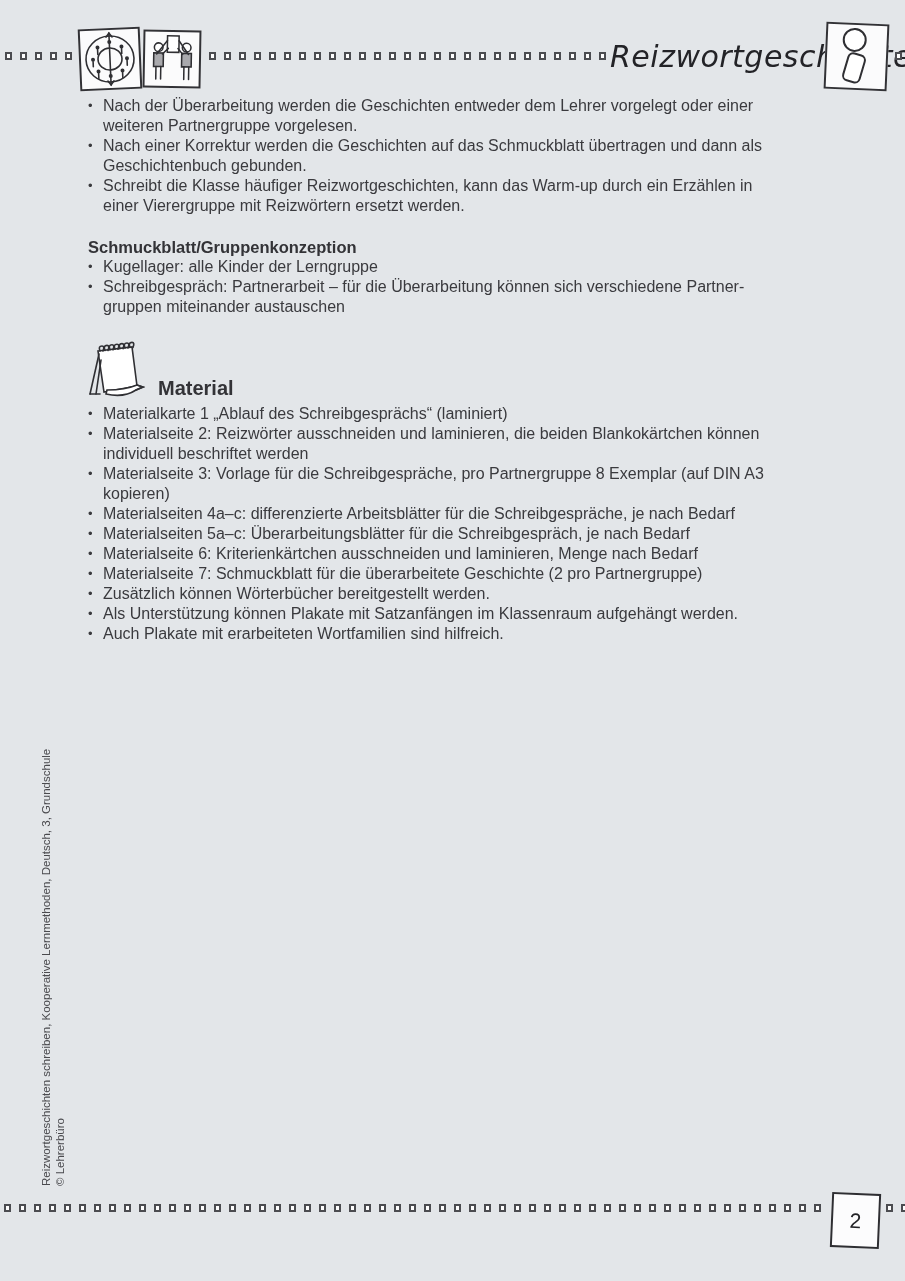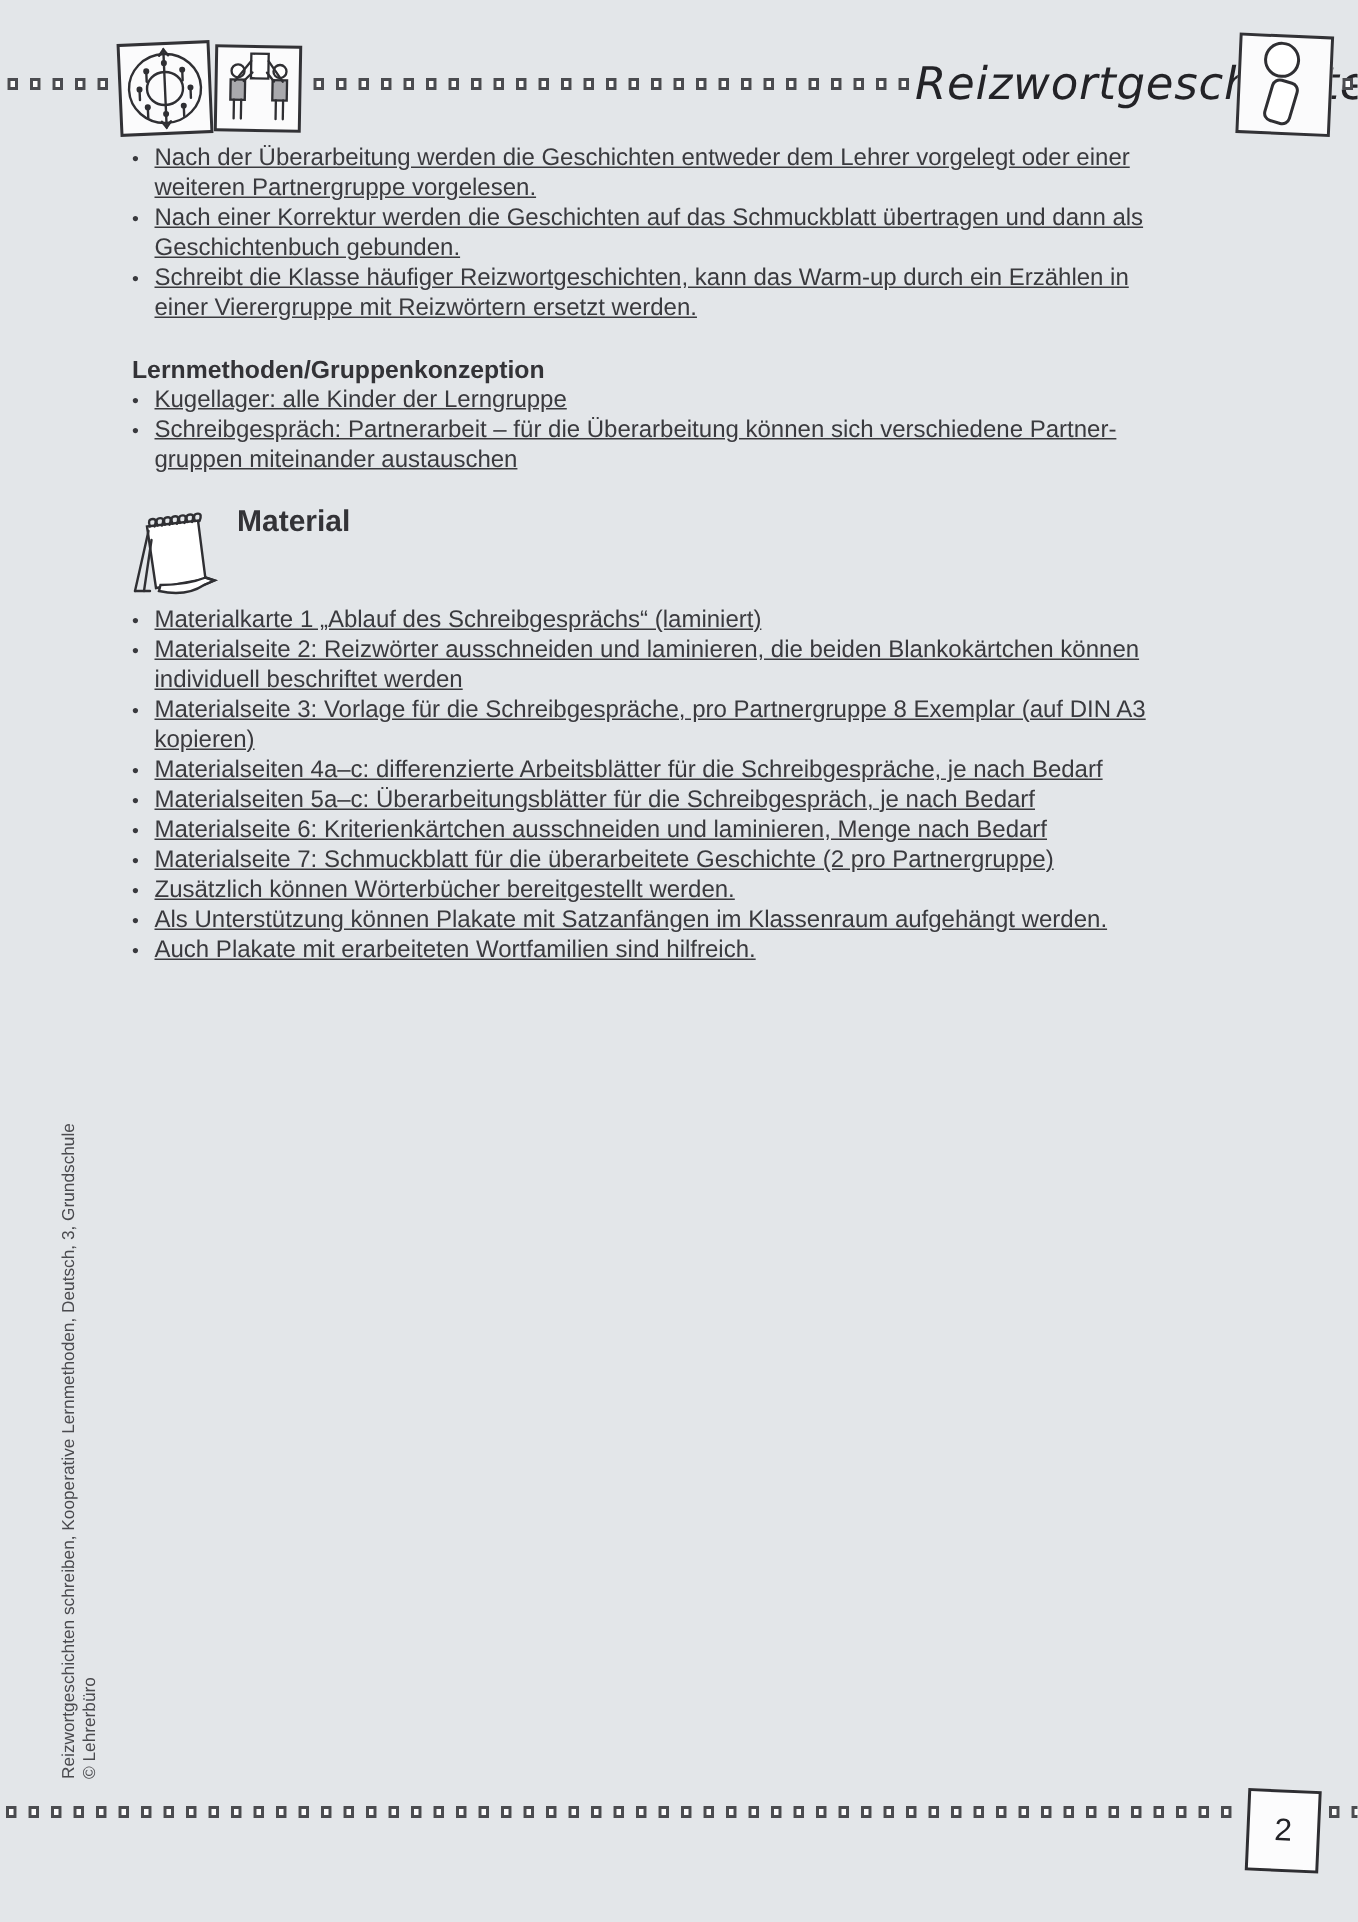--- a/index.html
+++ b/index.html
@@ -46,32 +46,33 @@
     font-size:16px;
     line-height:20px;
   }
   .blist { list-style:none; }
   .blist li { display:flex; }
   .bmark {
     width:15px; flex:0 0 15px;
     font-size:13px; line-height:20px;
     color:#3a3a3e;
   }
-  .btext { white-space:pre-line;text-decoration:underline; }
+  .btext { white-space:pre-line; }
   .section-heading {
     font-weight:bold;
     font-size:16.5px;
     line-height:20px;
     margin-top:21px;
     color:#333337;
   }
   .gruppen-list { margin-top:0; }
   .material-head {
     margin-top:21px;
     display:flex;
+    align-items:flex-end;
     height:64px;
   }
   .material-head svg { margin-left:-8px; }
   .material-title {
     font-weight:bold;
     font-size:20px;
     margin-left:10px;
     margin-bottom:4px;
     color:#333337;
   }
@@ -218,21 +219,21 @@
         <span class="btext">Nach einer Korrektur werden die Geschichten auf das Schmuckblatt übertragen und dann als
 Geschichtenbuch gebunden.</span>
       </li>
     <li>
         <span class="bmark">•</span>
         <span class="btext">Schreibt die Klasse häufiger Reizwortgeschichten, kann das Warm-up durch ein Erzählen in
 einer Vierergruppe mit Reizwörtern ersetzt werden.</span>
       </li>
   </ul>
 
-  <div class="section-heading">Lernmethoden/Gruppenkonzeption</div>
+  <div class="section-heading">Schmuckblatt/Gruppenkonzeption</div>
   <ul class="blist gruppen-list">
     <li>
         <span class="bmark">•</span>
         <span class="btext">Kugellager: alle Kinder der Lerngruppe</span>
       </li>
     <li>
         <span class="bmark">•</span>
         <span class="btext">Schreibgespräch: Partnerarbeit – für die Überarbeitung können sich verschiedene Partner-
 gruppen miteinander austauschen</span>
       </li>

